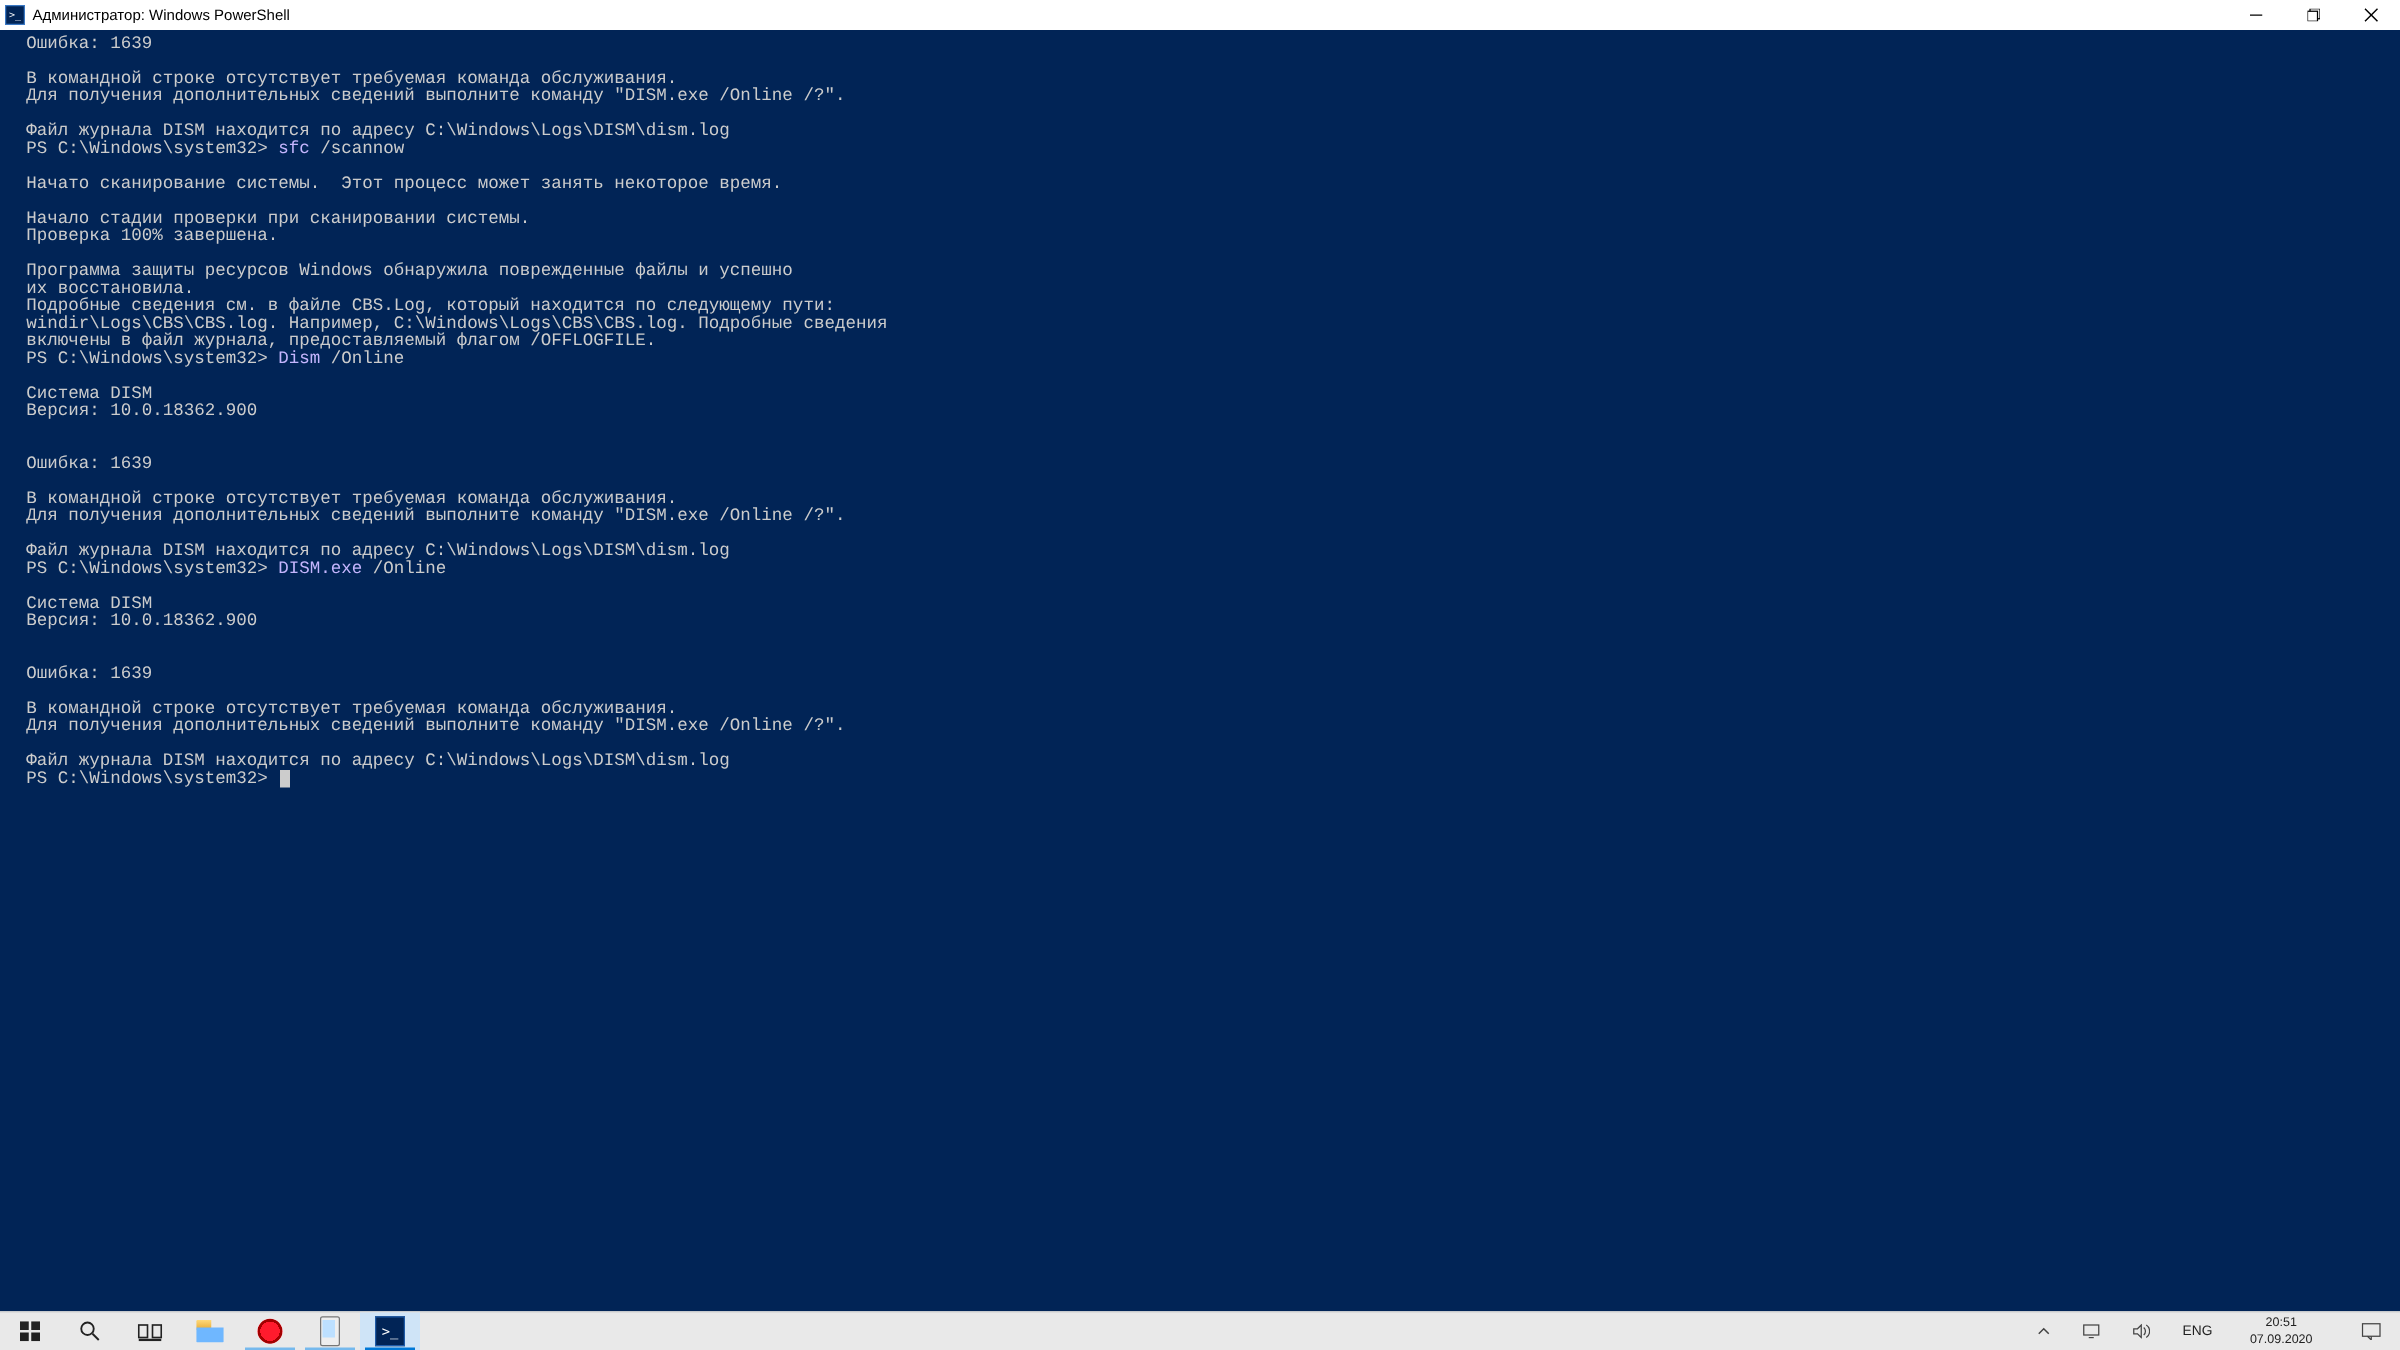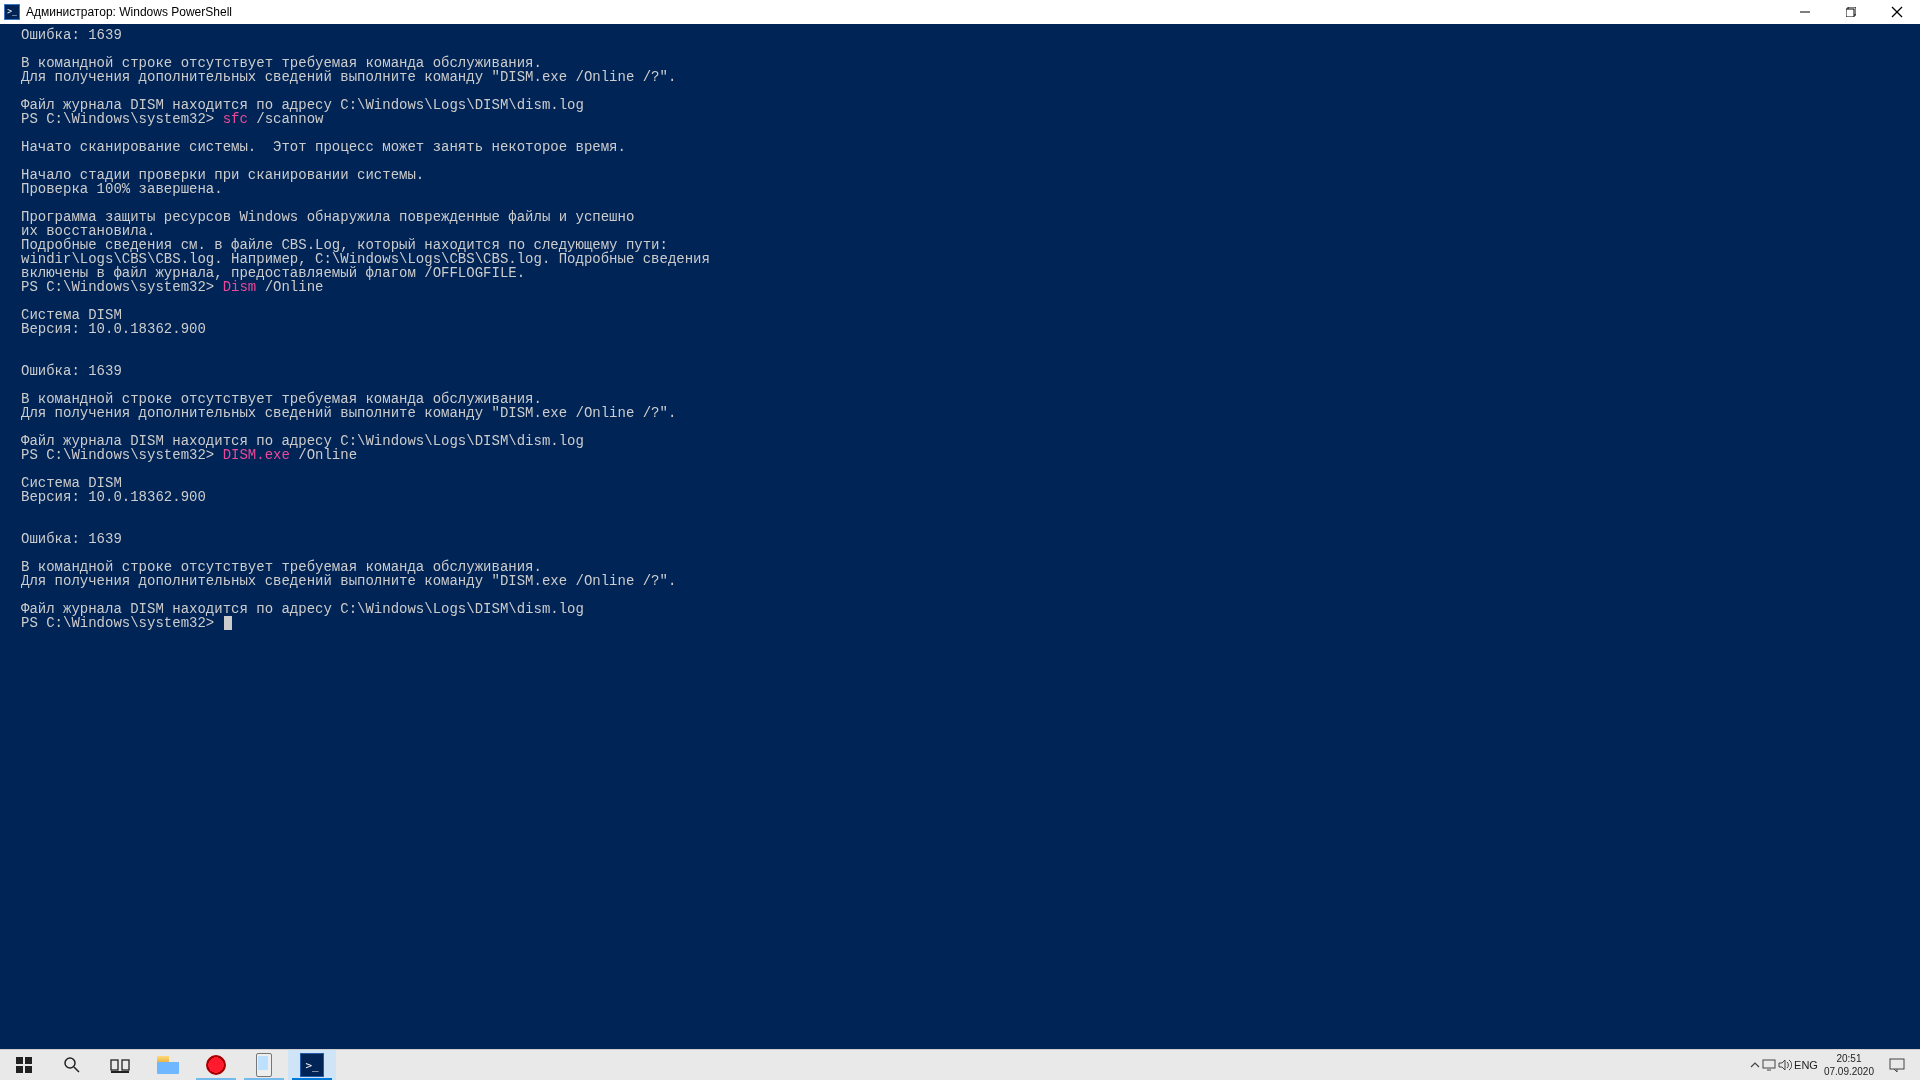--- a/index.html
+++ b/index.html
@@ -68,21 +68,21 @@
     top: 24px; bottom: 0;
     background: #012456;
     color: #cccccc;
     font-family: Consolas, "Courier New", monospace;
     font-size: 14px;
     line-height: 14px;
     padding: 4px 0 0 4px;
     white-space: pre;
   }
   .ps-line { height: 14px; margin-left: 17px; }
-  .hl { color: #ec4899; }
+  .hl { color: #c4b5fd; }
   .cursor {
     display: inline-block;
     width: 8px;
     height: 14px;
     background: #cccccc;
     vertical-align: bottom;
     margin-left: 1px;
   }
   
   .taskbar {
@@ -114,21 +114,21 @@
   .task-item.active {
     background: #cfe4f7;
   }
   .task-item.active::after {
     background: #0078d7;
   }
   .tray {
     margin-left: auto;
     display: flex;
     align-items: center;
-    gap: 2px;
+    gap: 26px;
     padding: 0 6px 0 10px;
   }
   .tray-icon {
     display: flex;
     align-items: center;
     justify-content: center;
     color: #444;
   }
   .tray-clock {
     text-align: center;

